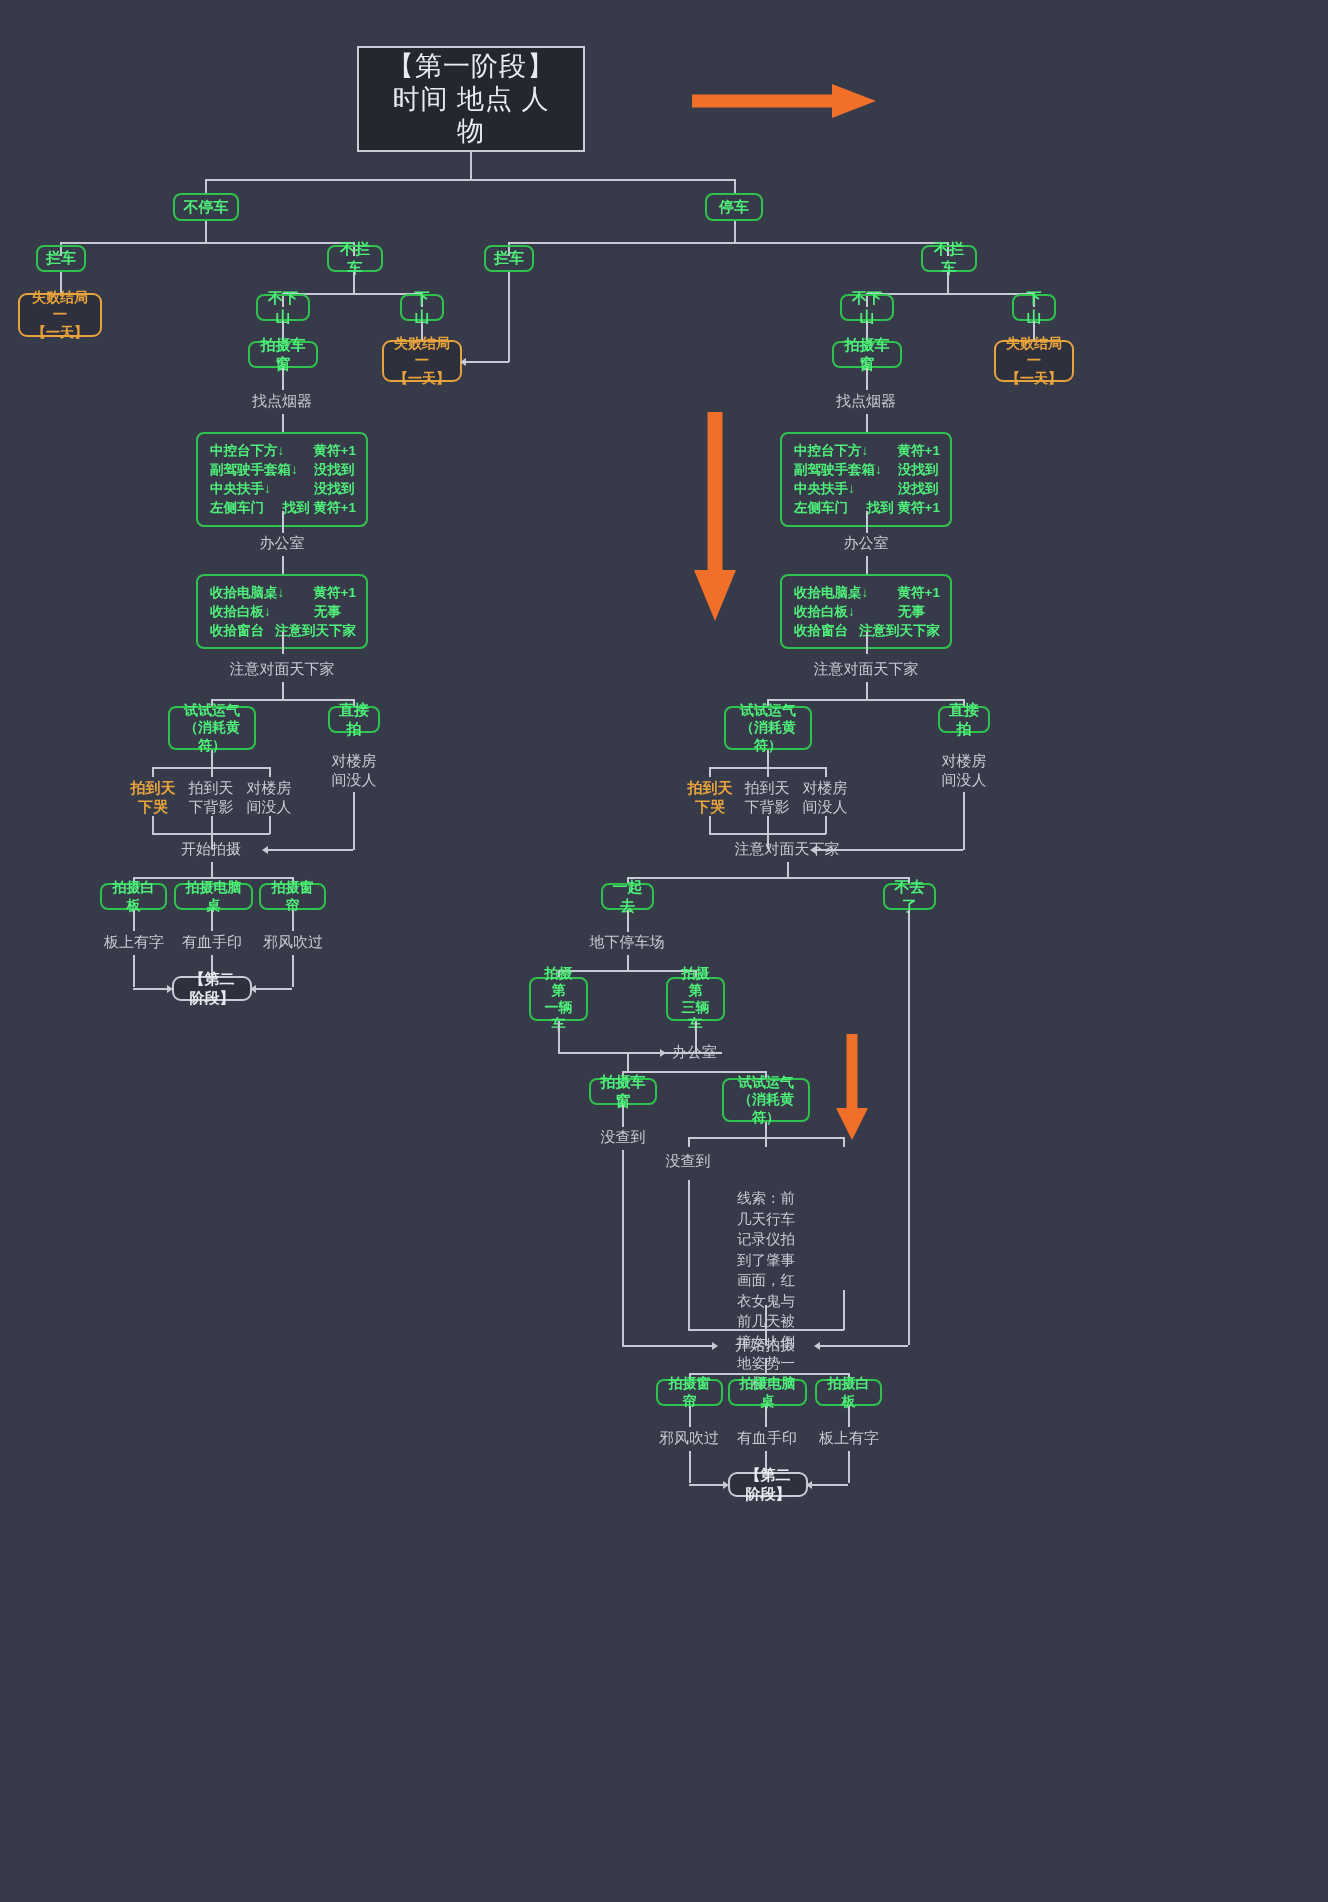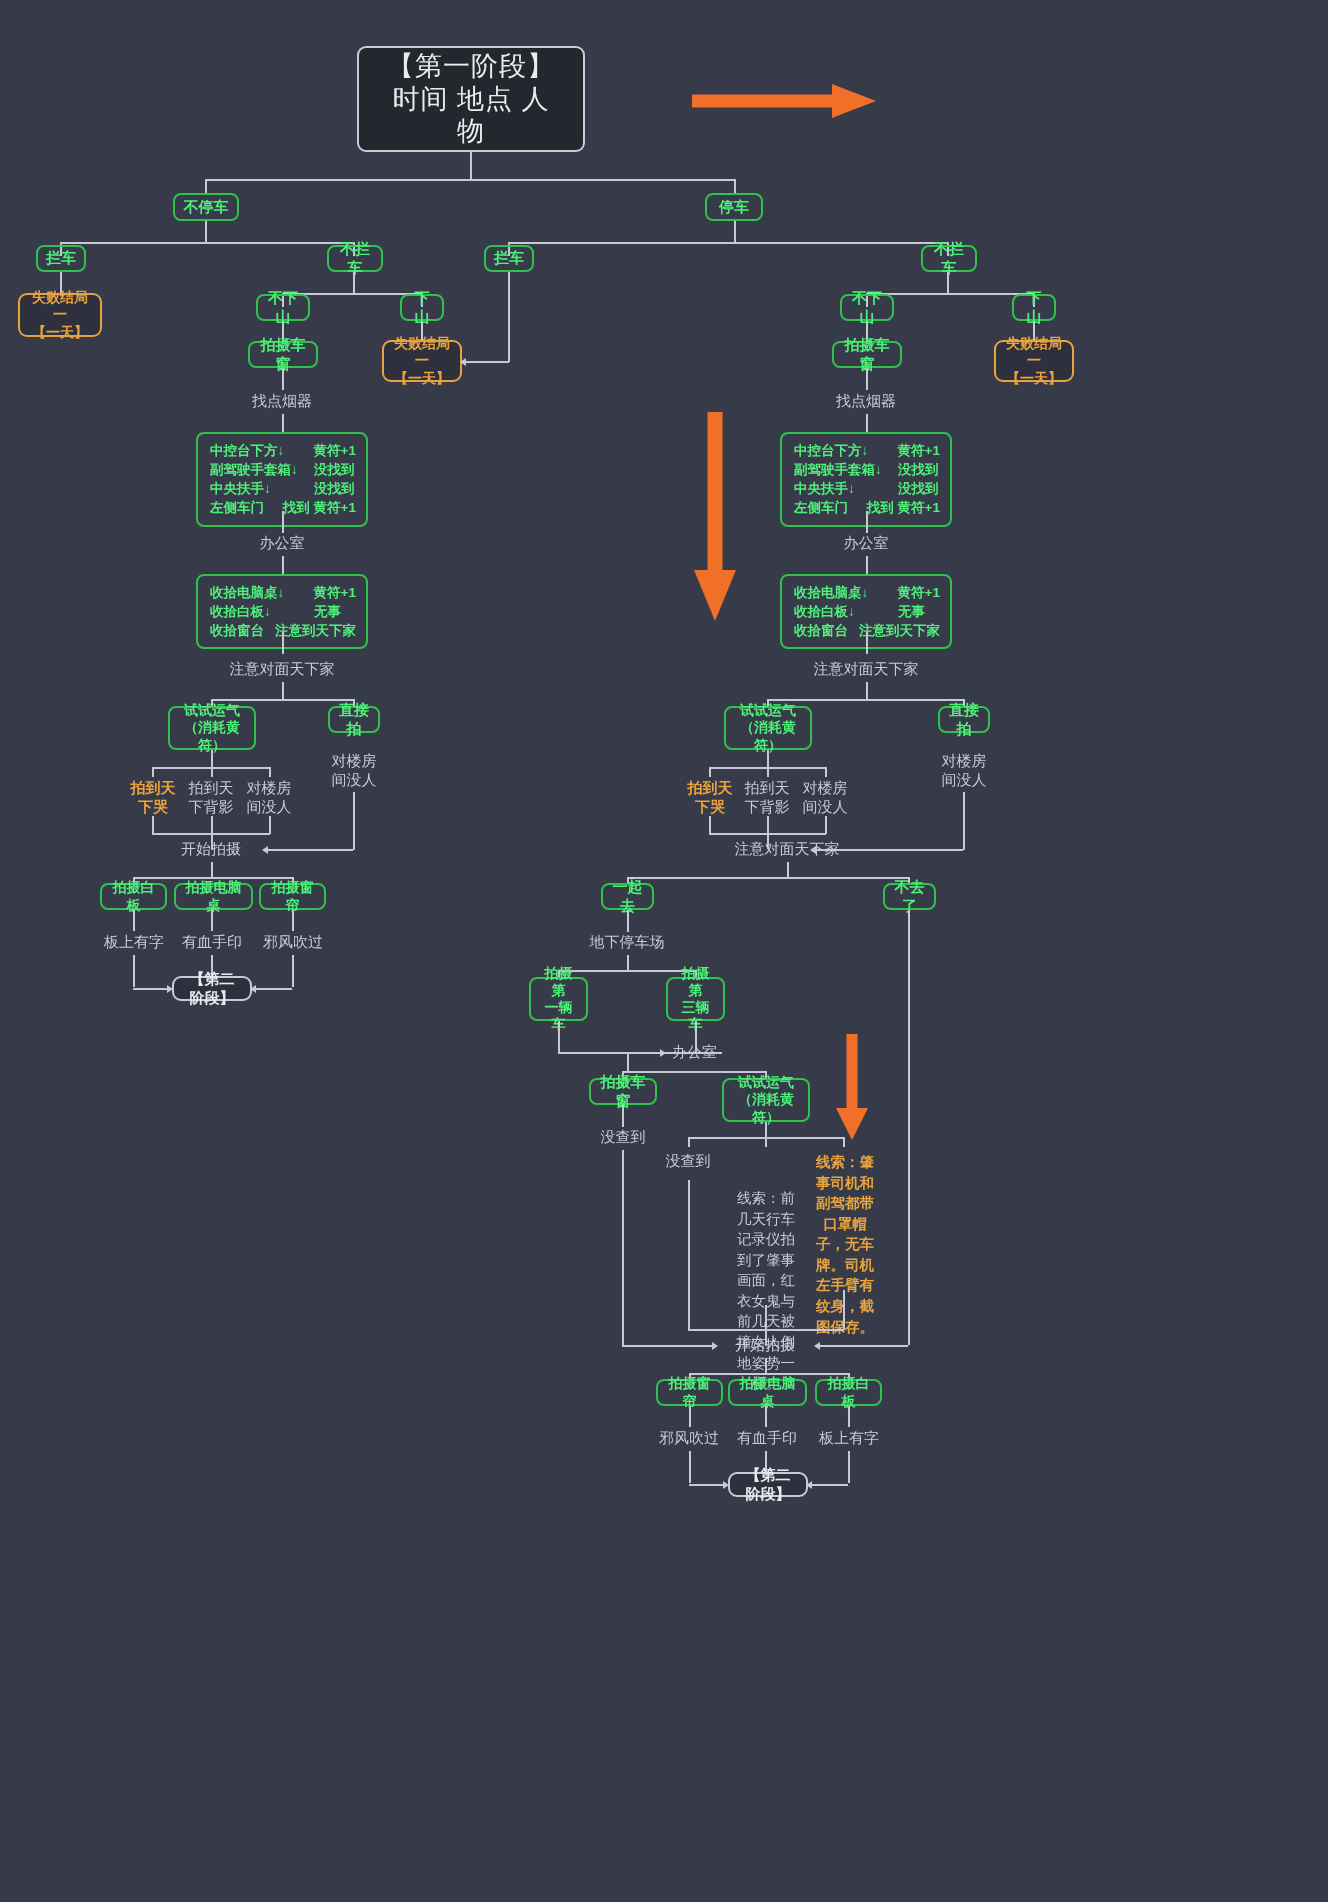--- a/index.html
+++ b/index.html
@@ -39,21 +39,21 @@
     background: #2e313d;
     font-size: 14px;
     font-weight: 700;
     padding: 4px 6px;
     border-radius: 9px;
   }
   .titlebox {
     border: 2px solid #c9ccd6;
     background: #25272f;
     color: #e9ebf0;
-    border-radius: 9px;
+    border-radius: 0;
     font-size: 27px;
     font-weight: 400;
     letter-spacing: 1px;
     padding: 10px 22px;
   }
   .phasebox {
     border: 2px solid #c9ccd6;
     background: #2e313d;
     color: #e9ebf0;
     border-radius: 9px;
@@ -425,21 +425,20 @@
 
   <div class="ln lnv" style="left:765px; top:1122px; height:16px;"></div>
   <div class="ln lnh" style="left:688px; top:1137px; width:155px;"></div>
   <div class="ln lnv" style="left:688px; top:1137px; height:10px;"></div>
   <div class="ln lnv" style="left:765px; top:1137px; height:10px;"></div>
   <div class="ln lnv" style="left:843px; top:1137px; height:10px;"></div>
 
   <div class="lbl" style="left:657px; top:1152px; width:62px;">没查到</div>
 
   <div class="clue white" style="left:730px; top:1152px; width:72px;margin-top:36px;">线索：前几天行车记录仪拍到了肇事画面，红衣女鬼与前几天被撞女人倒地姿势一样。</div>
-  <div class="clue orange" style="left:810px; top:1152px; width:70px;">线索：肇事司机和副驾都带口罩帽子，无车牌。司机左手臂有纹身，截图保存。</div>
 
   <div class="ln lnv" style="left:688px; top:1180px; height:150px;"></div>
   <div class="ln lnv" style="left:765px; top:1305px; height:25px;"></div>
   <div class="ln lnv" style="left:843px; top:1290px; height:40px;"></div>
   <div class="ln lnh" style="left:688px; top:1329px; width:156px;"></div>
   <div class="ln lnv" style="left:765px; top:1329px; height:16px;"></div>
 
   <div class="ln lnv" style="left:622px; top:1150px; height:196px;"></div>
   <div class="ln lnh" style="left:622px; top:1345px; width:92px;"></div>
   <div class="arrowR" style="left:712px; top:1342px;"></div>

